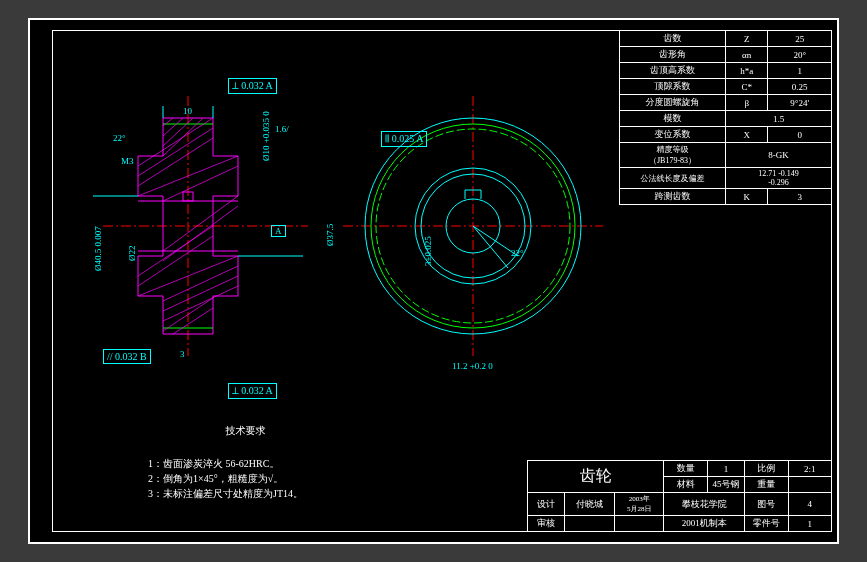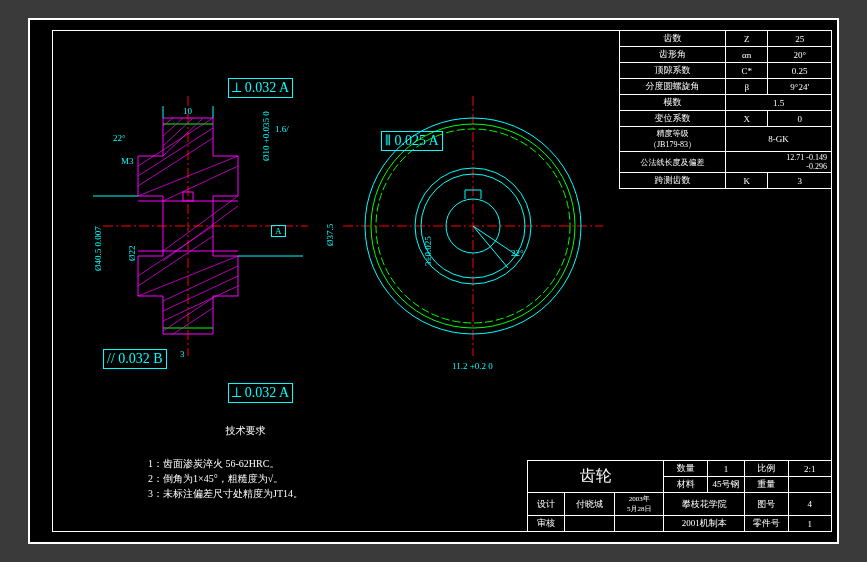--- a/index.html
+++ b/index.html
@@ -9,21 +9,21 @@
   .gear-table { position: absolute; top: -1px; right: -1px; width: 213px; border-collapse: collapse; padding-left: 46px; }
   .gear-table td { border: 1px solid #fff; padding: 1px 4px; text-align: center; font-size: 9px; height: 14px; vertical-align: middle; }
   .gear-table .lbl { width: 100px; }
   .gear-table .sym { width: 40px; }
   .gear-table .val { width: 60px; }
   .title-block { position: absolute; bottom: -1px; right: -1px; width: 305px; border-collapse: collapse; padding-left: 48px; }
   .title-block td { border: 1px solid #fff; padding: 1px 4px; text-align: center; font-size: 9px; height: 16px; vertical-align: middle; }
   .notes { position: absolute; left: 95px; bottom: 30px; font-size: 10px; line-height: 1.5; text-align: left; }
   .notes-title { text-align: center; margin-left: 40px; margin-bottom: 18px; }
   .dim { color: #0ff; font-size: 9px; position: absolute; white-space: nowrap; }
-  .tol { color: #0ff; font-size: 14px; position: absolute; border: 1px solid #0ff; padding: 1px 3px; }
+  .tol { color: #0ff; font-size: 10px; position: absolute; border: 1px solid #0ff; padding: 1px 3px; }
   .datum { color: #0ff; font-size: 9px; border: 1px solid #0ff; padding: 0 3px; position: absolute; }
   svg { position: absolute; top: 0; left: 0; }
   .mg { stroke: #f0f; fill: none; stroke-width: 1; }
   .cy { stroke: #0ff; fill: none; stroke-width: 1; }
   .gr { stroke: #0f0; fill: none; stroke-width: 1; }
   .rd { stroke: #f00; fill: none; stroke-width: 1; }
   .hatch { stroke: #f0f; stroke-width: 0.7; }
 </style>
 </head>
 <body>
@@ -120,20 +120,25 @@
             <td class="lbl">齿数</td>
             <td class="sym">Z</td>
             <td class="val">25</td>
           </tr>
       <tr>
             <td>齿形角</td>
             <td>αn</td>
             <td>20°</td>
           </tr>
       <tr>
+            <td>齿顶高系数</td>
+            <td>h*a</td>
+            <td>1</td>
+          </tr>
+      <tr>
             <td>顶隙系数</td>
             <td>C*</td>
             <td>0.25</td>
           </tr>
       <tr>
             <td>分度圆螺旋角</td>
             <td>β</td>
             <td>9°24'</td>
           </tr>
       <tr>
@@ -145,21 +150,21 @@
             <td>X</td>
             <td>0</td>
           </tr>
       <tr>
             <td style="font-size:8px; white-space:pre;">精度等级
 （JB179-83）</td>
             <td colspan="2">8-GK</td>
           </tr>
       <tr>
             <td style="font-size:8px;">公法线长度及偏差</td>
-            <td colspan="2" style="font-size:8px; white-space:pre;text-align:right;">12.71 -0.149
+            <td colspan="2" style="font-size:8px; white-space:pre;">12.71 -0.149
 -0.296</td>
           </tr>
       <tr>
             <td>跨测齿数</td>
             <td>K</td>
             <td>3</td>
           </tr>
     </tbody>
       </table>
 

